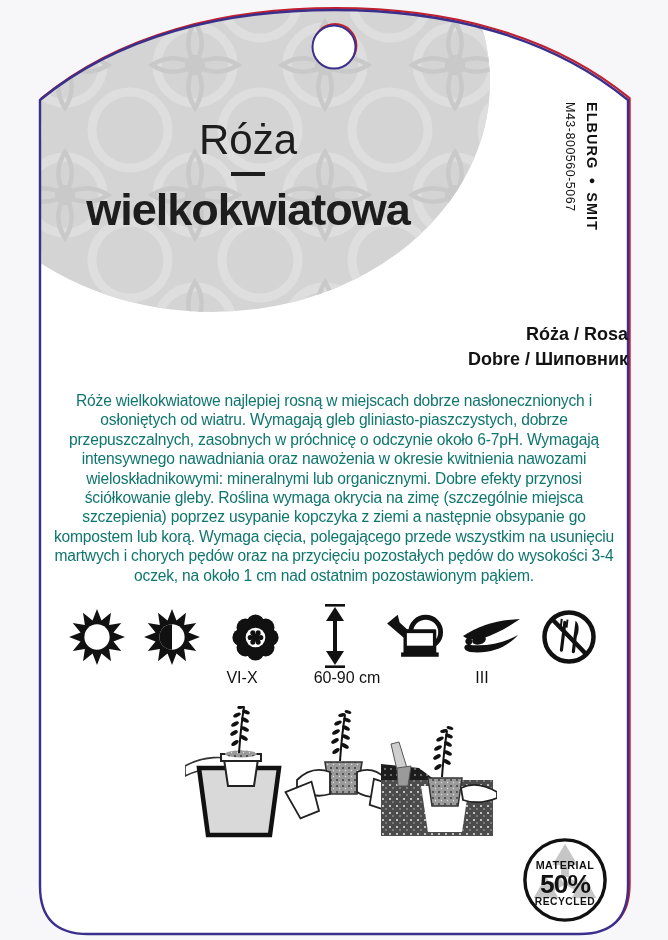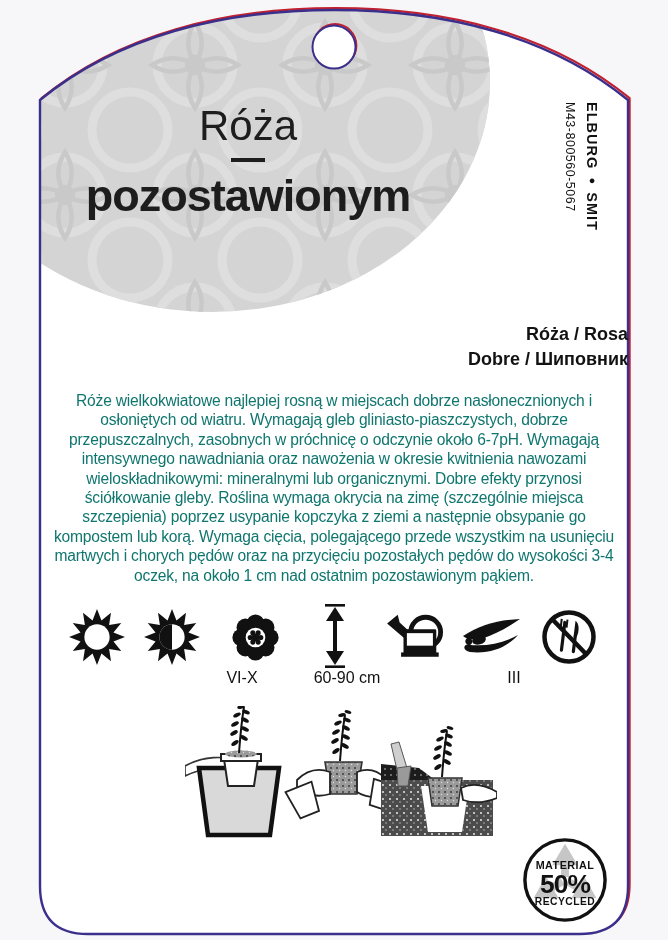--- a/index.html
+++ b/index.html
@@ -3,42 +3,42 @@
 <meta charset="utf-8">
 <style>
   html,body{margin:0;padding:0;}
   body{background:#e9e9ee;font-family:"Liberation Sans",sans-serif;}
   .page{position:relative;width:668px;height:940px;background:#f7f7f9;overflow:hidden;}
   .abs{position:absolute;}
   svg text{font-family:"Liberation Sans",sans-serif;}
 
   
   .title-block{left:52px;top:104px;width:392px;text-align:center;color:#1d1d1d;}
-  .title-genus{font-size:42px;font-weight:400;line-height:1.05;}
+  .title-genus{font-size:42px;font-weight:400;line-height:1.05;margin-top:14px;}
   .title-divider{width:34px;height:4px;background:#1d1d1d;margin:10px auto 11px auto;}
   .title-species{font-size:45px;font-weight:700;letter-spacing:-1px;line-height:1.0;}
 
   
   .side-text{writing-mode:vertical-rl;color:#111;white-space:nowrap;}
   .side-brand{left:584px;top:102px;font-size:14.5px;font-weight:700;letter-spacing:1px;}
   .side-code{left:563px;top:102px;font-size:12.5px;font-weight:400;letter-spacing:0.5px;}
 
   
   .names-block{left:40px;top:322px;width:588px;text-align:right;color:#121212;
                font-size:18px;font-weight:700;line-height:25px;}
 
   
   .desc{left:47px;top:391px;width:574px;text-align:center;color:#0f766e;
         font-size:15.6px;line-height:19.4px;letter-spacing:-0.2px;}
 
   
   .care-label{top:669px;text-align:center;font-size:16px;color:#111;}
   .lbl-flowering{left:212px;width:60px;}
   .lbl-height{left:306px;width:82px;}
-  .lbl-pruning{left:496px;width:36px;}
+  .lbl-pruning{left:464px;width:36px;}
 </style>
 </head>
 <body>
 
 <div class="page">
 
   <svg class="abs" style="left:0;top:0" width="668" height="940" viewBox="0 0 668 940">
     <defs>
       <clipPath id="labelClip">
         <path d="M40 100 C118 36 222 10 334 10 C446 10 550 36 628 100 L628 886 Q628 934 580 934 L88 934 Q40 934 40 886 Z"></path>
@@ -72,21 +72,21 @@
 
     <path d="M40 100 C118 36 222 10 334 10 C446 10 550 36 628 100 L628 886 Q628 934 580 934 L88 934 Q40 934 40 886 Z" fill="none" stroke="#3b2f8c" stroke-width="2.4"></path>
 
     <circle cx="335" cy="45.5" r="21.5" fill="none" stroke="#c2202e" stroke-width="1.8"></circle>
     <circle cx="334" cy="47" r="21.5" fill="#ffffff" stroke="#3b2f8c" stroke-width="2"></circle>
   </svg>
 
   <div class="abs title-block">
     <div class="title-genus">Róża</div>
     <div class="title-divider"></div>
-    <div class="title-species">pozostawionym</div>
+    <div class="title-species">wielkokwiatowa</div>
   </div>
 
   <div class="abs side-text side-brand">
     <span>ELBURG</span>
     <span style="font-size:11px;">●</span>
     <span>SMIT</span>
   </div>
   <div class="abs side-text side-code">M43-800560-5067</div>
 
   <div class="abs names-block">

